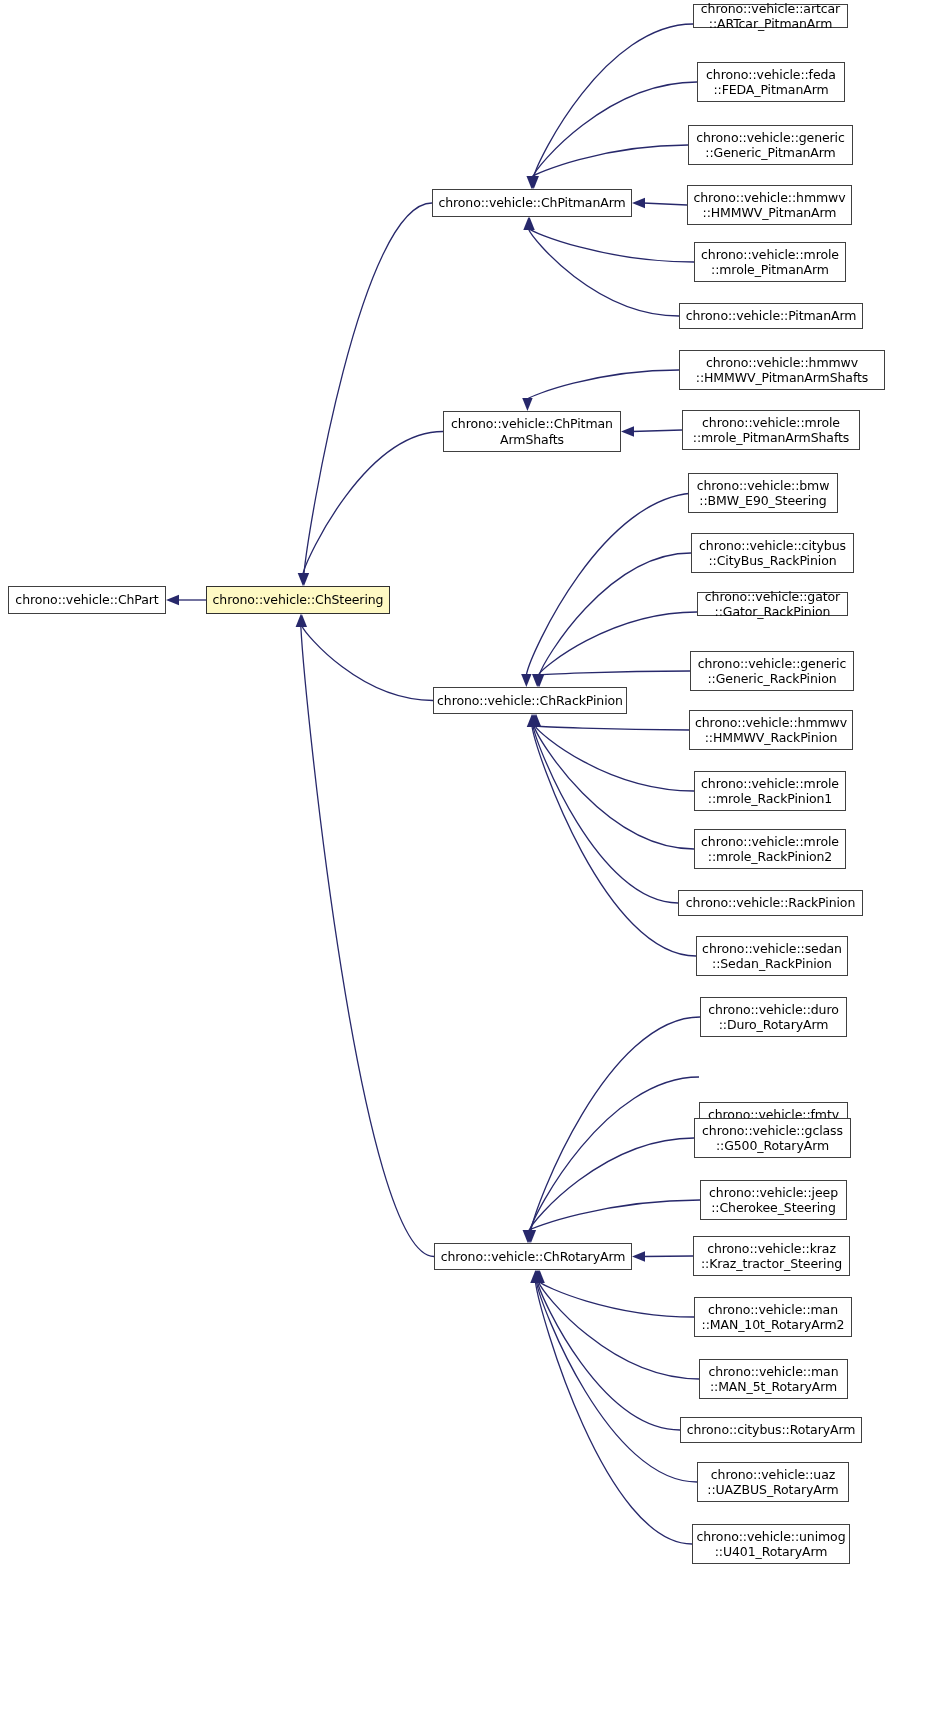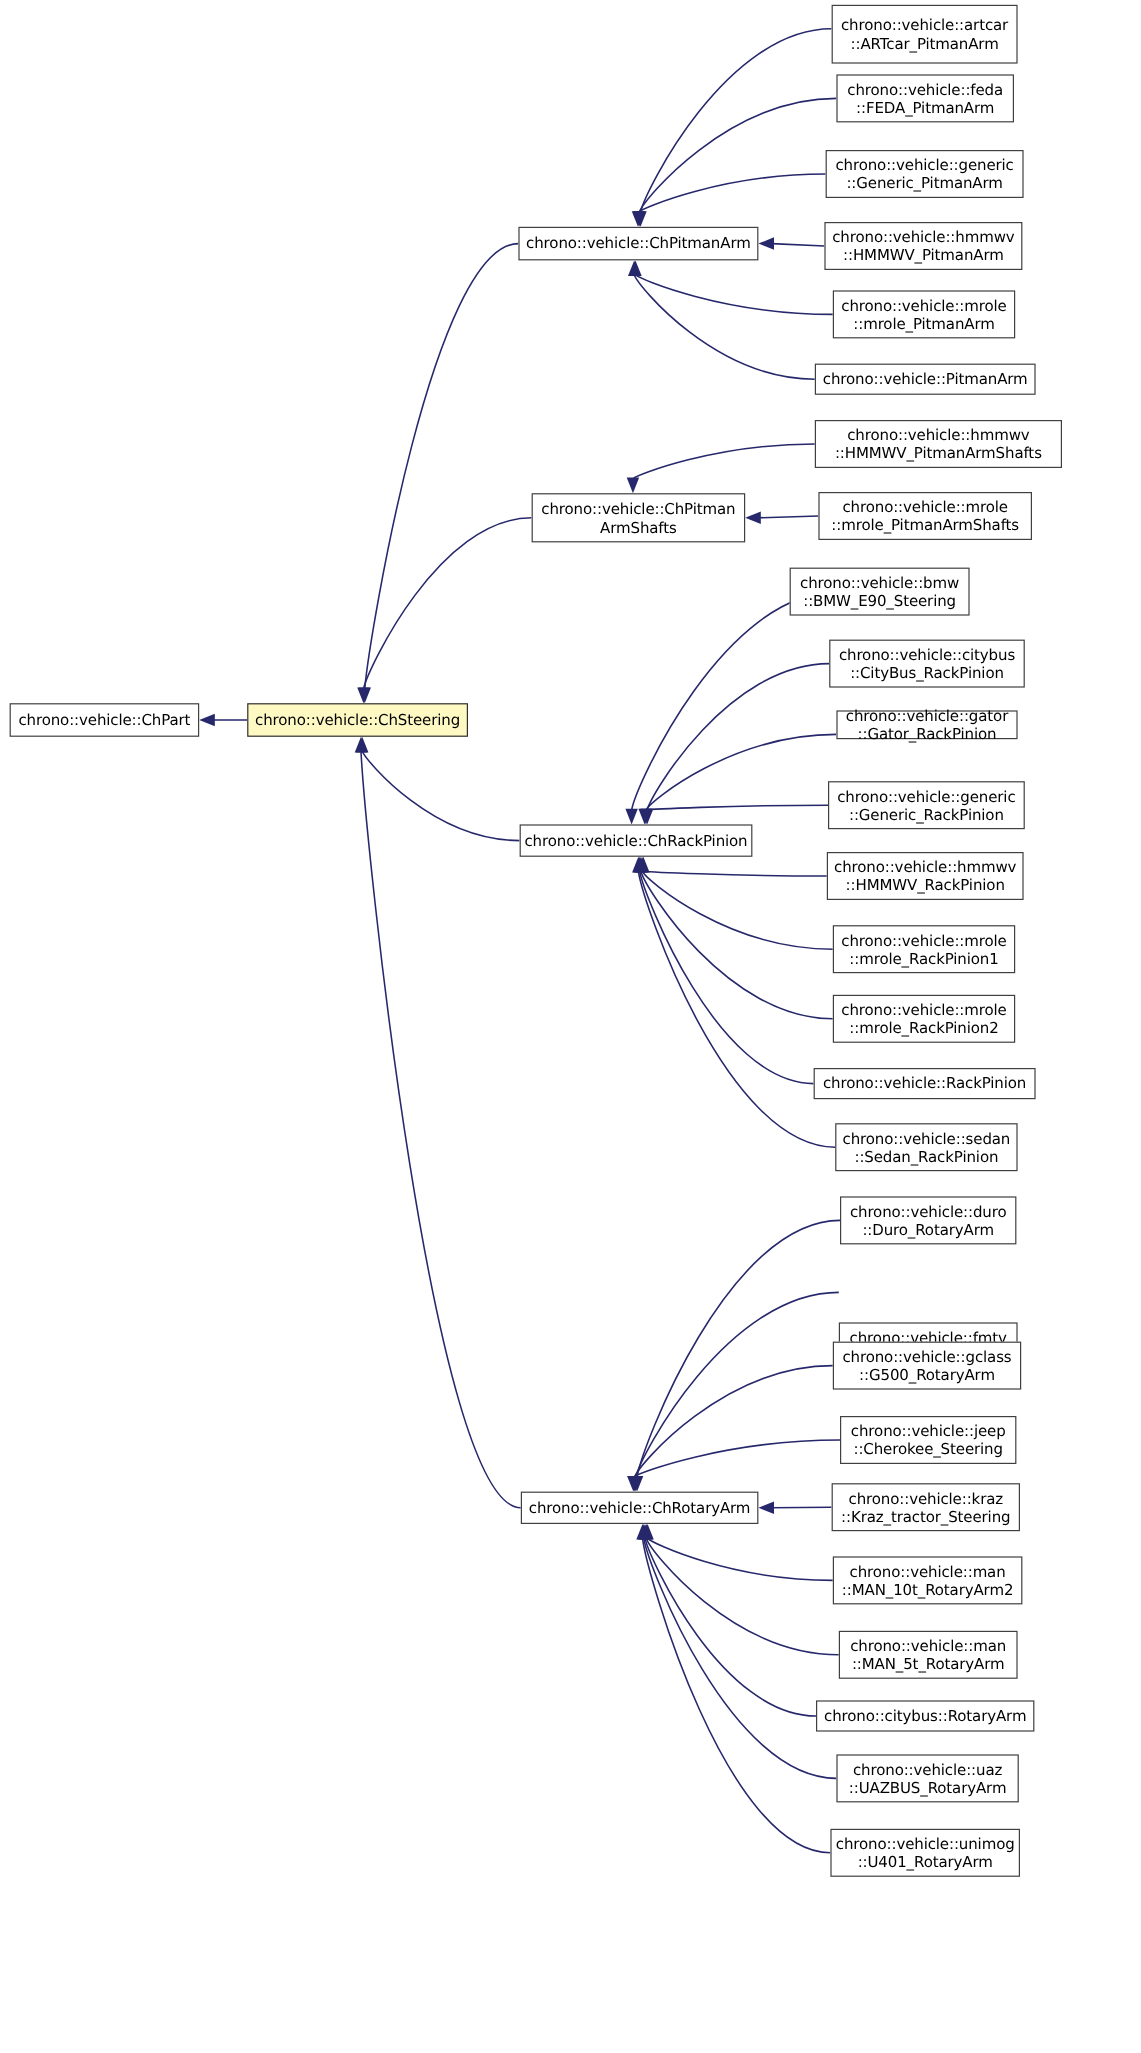--- a/index.html
+++ b/index.html
@@ -115,39 +115,39 @@
       <polygon points="537.55,1270 542.75,1283 532.3499999999999,1283" fill="#27286b"></polygon>
       <path d="M 697 1482 C 608.725 1482, 540.5 1306, 536.5 1282" stroke="#27286b" stroke-width="1.3" fill="none"></path>
       <polygon points="536.5,1270 541.7,1283 531.3,1283" fill="#27286b"></polygon>
       <path d="M 692 1544 C 605.8975 1544, 539.45 1313.44, 535.45 1282" stroke="#27286b" stroke-width="1.3" fill="none"></path>
       <polygon points="535.45,1270 540.6500000000001,1283 530.25,1283" fill="#27286b"></polygon>
     </svg>
   <div id="nodes">
       <div class="node" style="left: 8px; top: 586px; width: 158px; height: 28px;"><span>chrono::vehicle::ChPart</span></div>
       <div class="node filled" style="left: 206px; top: 586px; width: 184px; height: 28px;"><span>chrono::vehicle::ChSteering</span></div>
       <div class="node" style="left: 432px; top: 189px; width: 200px; height: 28px;"><span>chrono::vehicle::ChPitmanArm</span></div>
-      <div class="node" style="left: 693px; top: 4px; width: 155px; height: 49px;"><span>chrono::vehicle::artcar
+      <div class="node" style="left: 693px; top: 4px; width: 155px; height: 24px;"><span>chrono::vehicle::artcar
 ::ARTcar_PitmanArm</span></div>
       <div class="node" style="left: 697px; top: 62px; width: 148px; height: 40px;"><span>chrono::vehicle::feda
 ::FEDA_PitmanArm</span></div>
       <div class="node" style="left: 688px; top: 125px; width: 165px; height: 40px;"><span>chrono::vehicle::generic
 ::Generic_PitmanArm</span></div>
       <div class="node" style="left: 687px; top: 185px; width: 165px; height: 40px;"><span>chrono::vehicle::hmmwv
 ::HMMWV_PitmanArm</span></div>
       <div class="node" style="left: 694px; top: 242px; width: 152px; height: 40px;"><span>chrono::vehicle::mrole
 ::mrole_PitmanArm</span></div>
       <div class="node" style="left: 679px; top: 303px; width: 184px; height: 26px;"><span>chrono::vehicle::PitmanArm</span></div>
       <div class="node" style="left: 443px; top: 411px; width: 178px; height: 41px;"><span>chrono::vehicle::ChPitman
 ArmShafts</span></div>
       <div class="node" style="left: 679px; top: 350px; width: 206px; height: 40px;"><span>chrono::vehicle::hmmwv
 ::HMMWV_PitmanArmShafts</span></div>
       <div class="node" style="left: 682px; top: 410px; width: 178px; height: 40px;"><span>chrono::vehicle::mrole
 ::mrole_PitmanArmShafts</span></div>
       <div class="node" style="left: 433px; top: 687px; width: 194px; height: 27px;"><span>chrono::vehicle::ChRackPinion</span></div>
-      <div class="node" style="left: 658px; top: 473px; width: 150px; height: 40px;"><span>chrono::vehicle::bmw
+      <div class="node" style="left: 688px; top: 473px; width: 150px; height: 40px;"><span>chrono::vehicle::bmw
 ::BMW_E90_Steering</span></div>
       <div class="node" style="left: 691px; top: 533px; width: 163px; height: 40px;"><span>chrono::vehicle::citybus
 ::CityBus_RackPinion</span></div>
       <div class="node" style="left: 697px; top: 592px; width: 151px; height: 24px;"><span>chrono::vehicle::gator
 ::Gator_RackPinion</span></div>
       <div class="node" style="left: 690px; top: 651px; width: 164px; height: 40px;"><span>chrono::vehicle::generic
 ::Generic_RackPinion</span></div>
       <div class="node" style="left: 689px; top: 710px; width: 164px; height: 40px;"><span>chrono::vehicle::hmmwv
 ::HMMWV_RackPinion</span></div>
       <div class="node" style="left: 694px; top: 771px; width: 152px; height: 40px;"><span>chrono::vehicle::mrole

